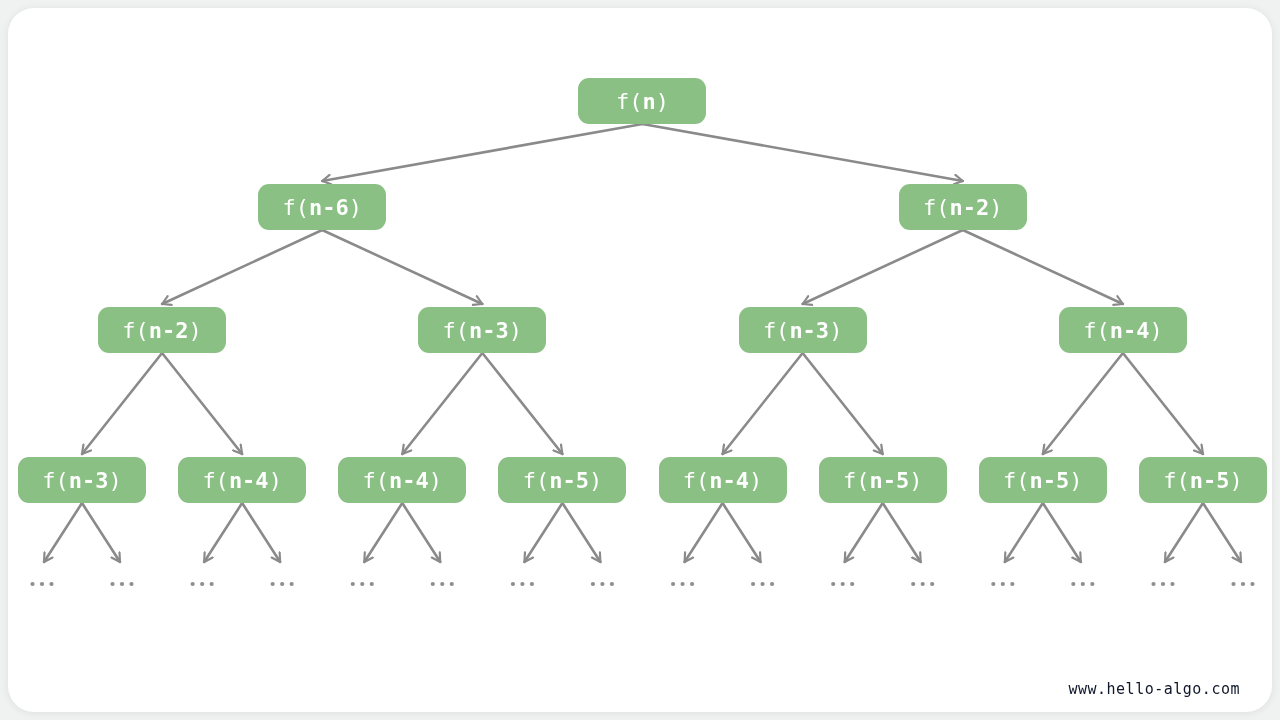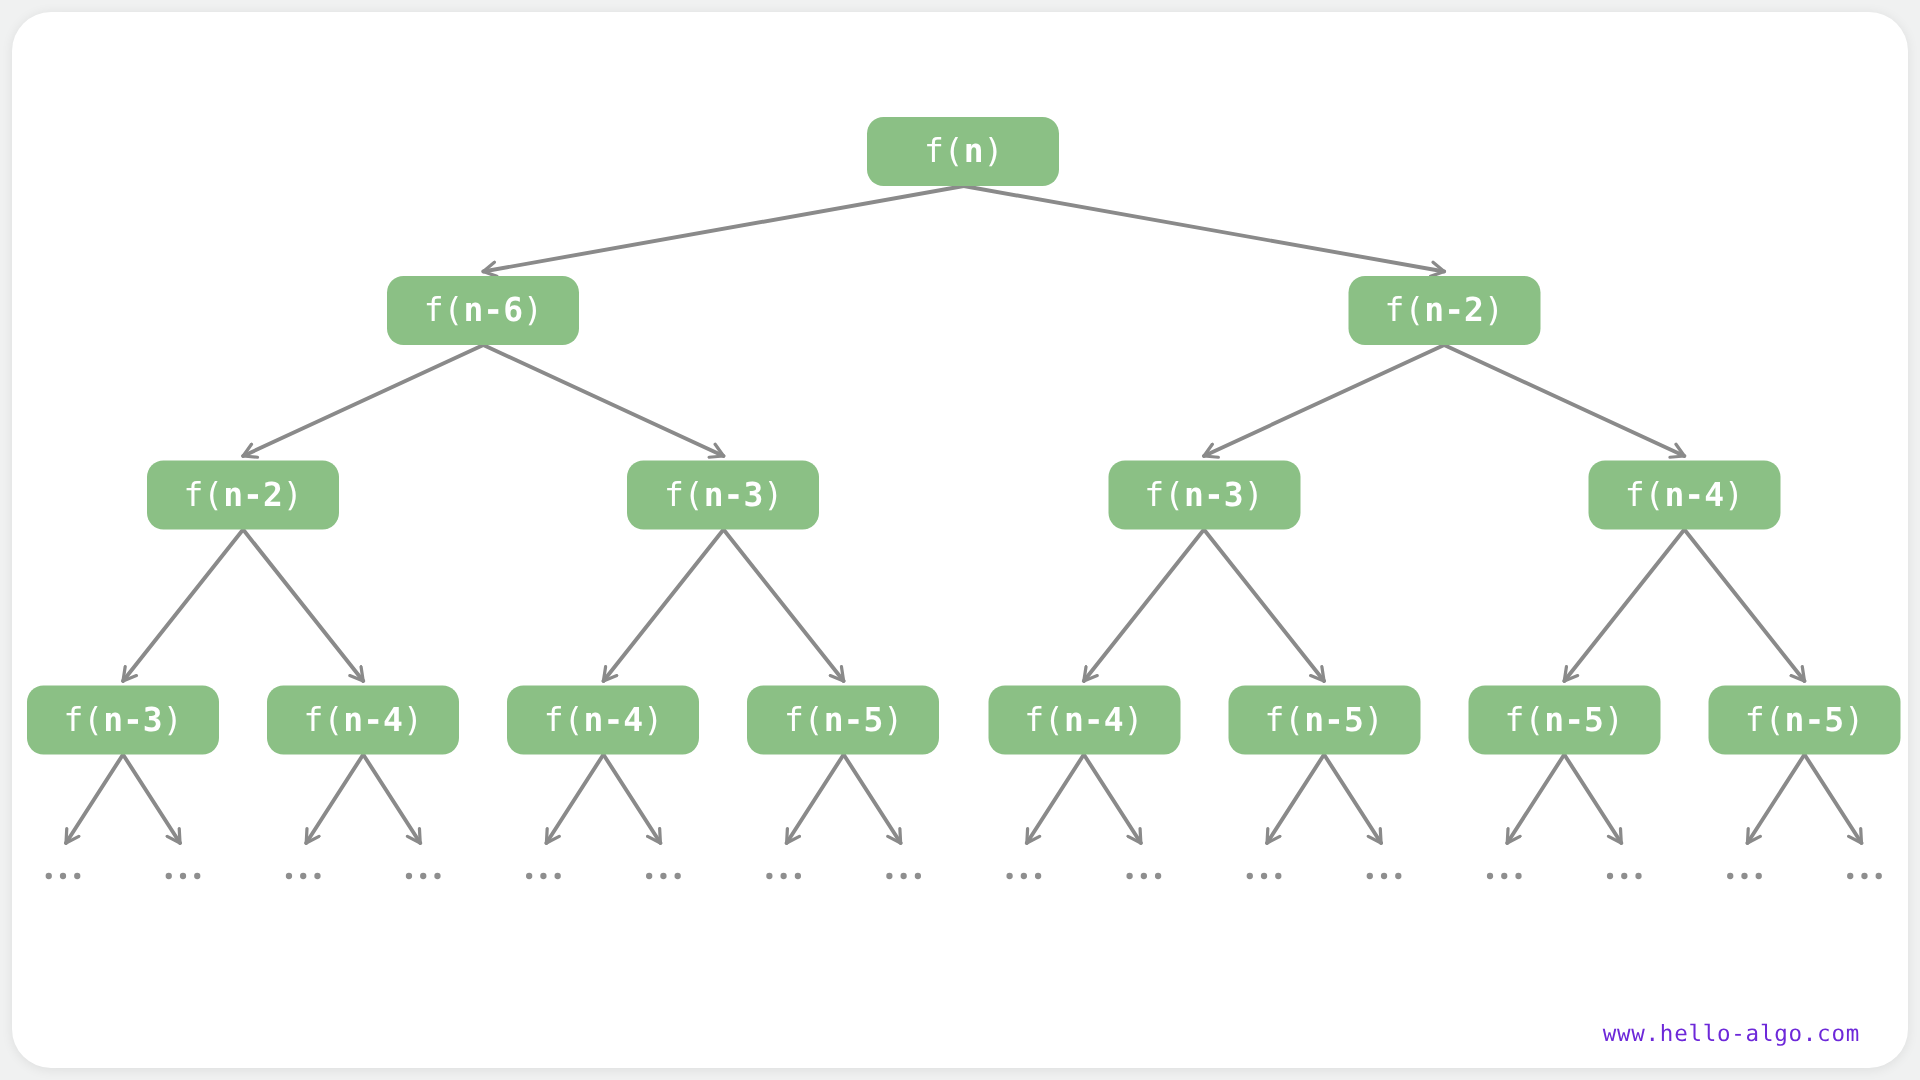--- a/index.html
+++ b/index.html
@@ -158,14 +158,14 @@
       <div class="node" style="left: 338.28px; top: 457px; background: rgb(139, 192, 133); color: rgb(255, 255, 255);"><span>f(</span><b>n-4</b><span>)</span></div>
       <div class="node" style="left: 498.42px; top: 457px; background: rgb(139, 192, 133); color: rgb(255, 255, 255);"><span>f(</span><b>n-5</b><span>)</span></div>
       <div class="node" style="left: 898.77px; top: 184px; background: rgb(139, 192, 133); color: rgb(255, 255, 255);"><span>f(</span><b>n-2</b><span>)</span></div>
       <div class="node" style="left: 738.63px; top: 307px; background: rgb(139, 192, 133); color: rgb(255, 255, 255);"><span>f(</span><b>n-3</b><span>)</span></div>
       <div class="node" style="left: 658.56px; top: 457px; background: rgb(139, 192, 133); color: rgb(255, 255, 255);"><span>f(</span><b>n-4</b><span>)</span></div>
       <div class="node" style="left: 818.7px; top: 457px; background: rgb(139, 192, 133); color: rgb(255, 255, 255);"><span>f(</span><b>n-5</b><span>)</span></div>
       <div class="node" style="left: 1058.91px; top: 307px; background: rgb(139, 192, 133); color: rgb(255, 255, 255);"><span>f(</span><b>n-4</b><span>)</span></div>
       <div class="node" style="left: 978.84px; top: 457px; background: rgb(139, 192, 133); color: rgb(255, 255, 255);"><span>f(</span><b>n-5</b><span>)</span></div>
       <div class="node" style="left: 1138.98px; top: 457px; background: rgb(139, 192, 133); color: rgb(255, 255, 255);"><span>f(</span><b>n-5</b><span>)</span></div>
     </div>
-  <div class="watermark" id="watermark" style="color: #6d28d9;">www.hello-algo.com</div>
+  <div class="watermark" id="watermark" style="color: #0f172a;">www.hello-algo.com</div>
 </div>
 
 </body></html>

